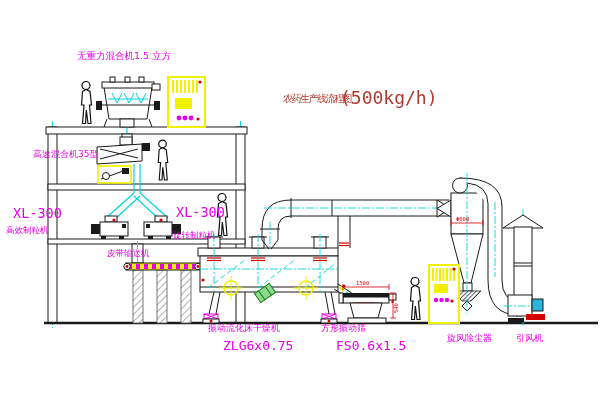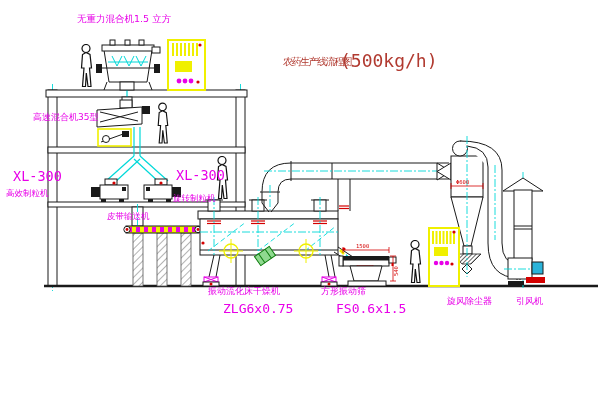--- a/index.html
+++ b/index.html
@@ -1,16 +1,16 @@
 <!DOCTYPE html>
 <html><head>
 <meta charset="utf-8">
 <style>
   html,body{margin:0;padding:0;background:#fff;}
-  #stage{width:600px;height:340px;position:relative;background:#fff;overflow:hidden;}
+  #stage{width:600px;height:340px;position:relative;background:#fff;overflow:hidden;margin-top:37px;}
   svg{display:block;}
   .zh{font-family:"DejaVu Sans",sans-serif;fill:#e800e8;}
   .mono{font-family:"DejaVu Sans Mono",monospace;fill:#e800e8;}
   .dim{font-family:"DejaVu Sans Mono",monospace;fill:#d40000;}
   .titlezh{font-family:"DejaVu Sans",sans-serif;fill:#b13a30;letter-spacing:-1.5px;}
   .titlecap{font-family:"DejaVu Sans Mono",monospace;fill:#b13a30;}
   .blk{stroke:#1a1a1a;stroke-width:1;fill:#ffffff;}
   .blkf{fill:#1a1a1a;stroke:none;}
   .cy{stroke:#00d8d8;fill:none;}
   .cyd{stroke:#00d8d8;fill:none;stroke-dasharray:8 2 2 2;stroke-width:0.9;}

